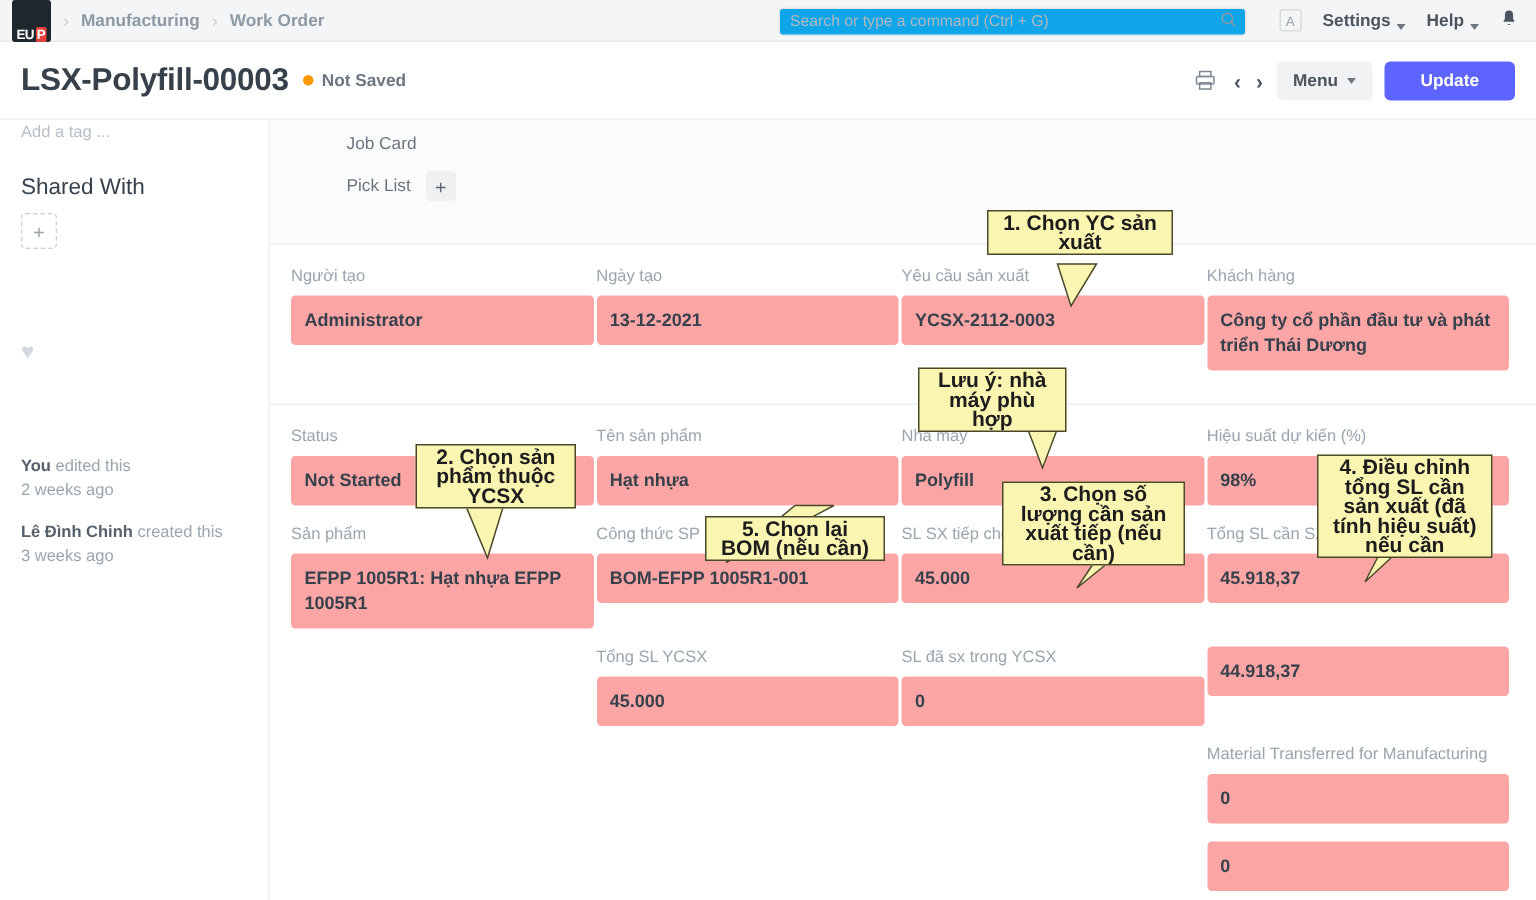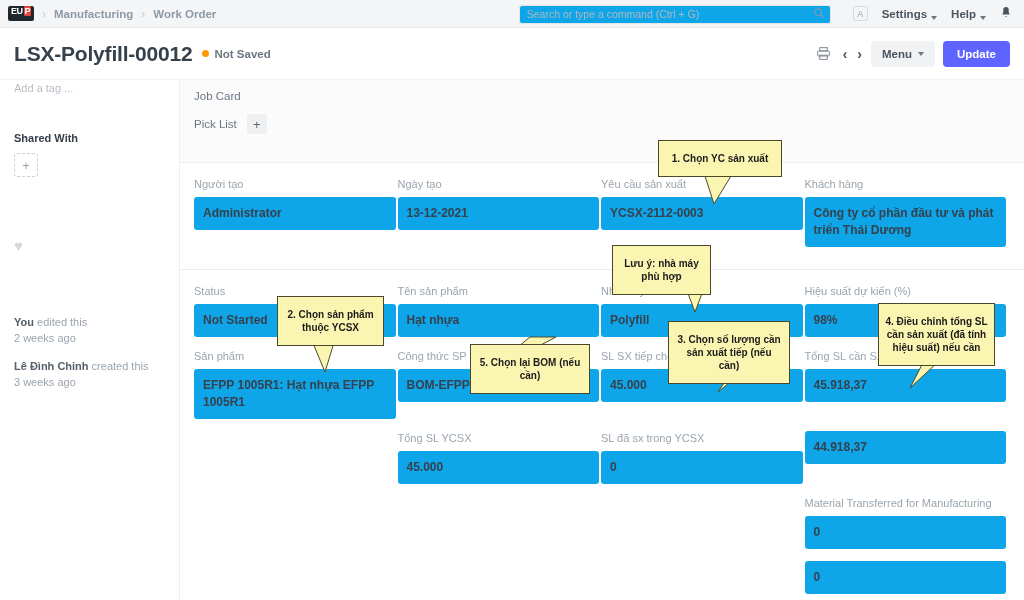--- a/index.html
+++ b/index.html
@@ -14,24 +14,24 @@
   
   .navbar {
     height: 28px; width: 100%;
     background: #f4f5f6;
     border-bottom: 1px solid #e8ebed;
     display: flex; align-items: center;
     padding: 0 12px 0 8px;
     position: relative;
   }
   .logo {
-    width: 26px; height: 15px;
+    width: 26px; height: 28px;
     background: #1f272e;
     border-radius: 2px;
-    display: flex; align-items: flex-start; justify-content: center;
+    display: flex; align-items: flex-end; justify-content: center;
     font-size: 9px; font-weight: bold; letter-spacing: -0.5px;
     color: #ffffff;
     position: relative;
     flex: 0 0 auto;
   }
   .logo .logo-p {
     color: #ffffff;
     background: #e8403a;
     padding: 0 1px;
     margin-left: 1px;
@@ -119,42 +119,42 @@
     padding: 0 1px;
   }
   .btn {
     height: 26px; border-radius: 4px;
     font-size: 11.5px; font-weight: 600;
     display: flex; align-items: center; justify-content: center;
     padding: 0 11px; cursor: pointer; white-space: nowrap;
     border: none; font-family: "Liberation Sans", sans-serif;
   }
   .btn-default { background: #f0f2f4; color: #4a5560; gap: 6px; }
-  .btn-primary { background: #5e64ff; color: #ffffff; padding: 0 14px; }
+  .btn-primary { background: #5e64ff; color: #ffffff; padding: 0 24px; }
 
   
   .body-wrap {
     display: flex;
     width: 100%;
     height: 520px;
   }
   .sidebar {
     width: 180px; flex: 0 0 180px;
     background: #ffffff;
     border-right: 1px solid #eceff1;
     padding: 0 14px;
     position: relative;
   }
   .tag-row {
     font-size: 11px; color: #b7bfc6;
     padding-top: 2px; height: 14px; overflow: hidden;
   }
   .side-label {
-    font-size: 11px; font-weight: bold; color: #36414c;
-    margin-top: 38px;
+    font-size: 15px; font-weight: normal; color: #36414c;
+    margin-top: 22px;
   }
   .plus-box {
     width: 24px; height: 24px; margin-top: 9px;
     border: 1px dashed #c9d0d6; border-radius: 3px;
     display: flex; align-items: center; justify-content: center;
     color: #98a2ab; font-size: 13px; cursor: pointer;
   }
   .heart {
     margin-top: 60px; font-size: 15px; color: #d2d8dd; cursor: pointer;
   }
@@ -170,21 +170,21 @@
     position: relative;
   }
   .tabs-strip {
     background: #fbfbfc;
     border-bottom: 1px solid #eceff1;
     padding: 10px 0 12px 14px;
     height: 83px;
   }
   .tab-row { display: flex; align-items: center; gap: 10px; margin-bottom: 12px; }
   .tab-link {
-    font-size: 11.5px; color: #6b7680; cursor: pointer; white-space: nowrap;
+    font-size: 11.5px; color: #6b7680; cursor: pointer; white-space: nowrap; margin-left: 37px;
   }
   .tab-plus {
     width: 20px; height: 20px; border-radius: 3px; background: #eef0f2;
     display: flex; align-items: center; justify-content: center;
     color: #5b6670; font-size: 13px; cursor: pointer;
   }
 
   .section {
     padding: 14px 18px 10px 14px;
     border-bottom: 1px solid #eceff1;
@@ -192,38 +192,38 @@
   .grid4 {
     display: grid;
     grid-template-columns: repeat(4, 1fr);
     column-gap: 2px;
   }
   .field { margin-bottom: 12px; }
   .field-label {
     font-size: 11px; color: #9aa5ae; margin-bottom: 5px; line-height: 15px;
   }
   .field-value {
-    background: #0ea5e9; border-radius: 3px;
+    background: #fca5a5; border-radius: 3px;
     padding: 8px 9px;
     font-size: 12px; font-weight: bold; color: #36414c;
     line-height: 17px;
     min-height: 33px;
     cursor: text;
   }
 
   
   .callout {
     position: absolute;
     background: #fbf5b2;
     border: 1px solid #4a4a2a;
     color: #1c1c1c;
-    font-size: 10px; font-weight: bold;
+    font-size: 14px; font-weight: bold;
     line-height: 13px;
     text-align: center;
-    padding: 11px 6px;
+    padding: 1px 6px;
     z-index: 30;
   }
   .tail { position: absolute; z-index: 29; overflow: visible; }
 </style>
 </head>
 <body>
 
 <div class="navbar">
   <div class="logo">
     <span>EU</span>
@@ -259,21 +259,21 @@
     <div class="bell">
       <svg width="12" height="13" viewBox="0 0 16 17">
         <path d="M8 1.2a3.6 3.6 0 0 0-3.6 3.6v2.6c0 1.3-.5 2.2-1.1 2.9-.3.4-.1.9.4.9h8.6c.5 0 .7-.5.4-.9-.6-.7-1.1-1.6-1.1-2.9V4.8A3.6 3.6 0 0 0 8 1.2z" fill="currentColor"></path>
         <path d="M6.6 13.2a1.5 1.5 0 0 0 2.8 0z" fill="currentColor"></path>
       </svg>
     </div>
   </div>
 </div>
 
 <div class="pagehead">
-  <span class="page-title">LSX-Polyfill-00012</span>
+  <span class="page-title">LSX-Polyfill-00003</span>
   <span class="dot-indicator"></span>
   <span class="status-word">Not Saved</span>
 
   <div class="head-spacer"></div>
 
   <div class="head-actions">
     <div class="icon-btn">
       <svg width="15" height="15" viewBox="0 0 18 18">
         <rect x="4.5" y="2" width="9" height="4" fill="none" stroke="currentColor" stroke-width="1.2"></rect>
         <rect x="2" y="6" width="14" height="6" rx="1" fill="none" stroke="currentColor" stroke-width="1.2"></rect>

